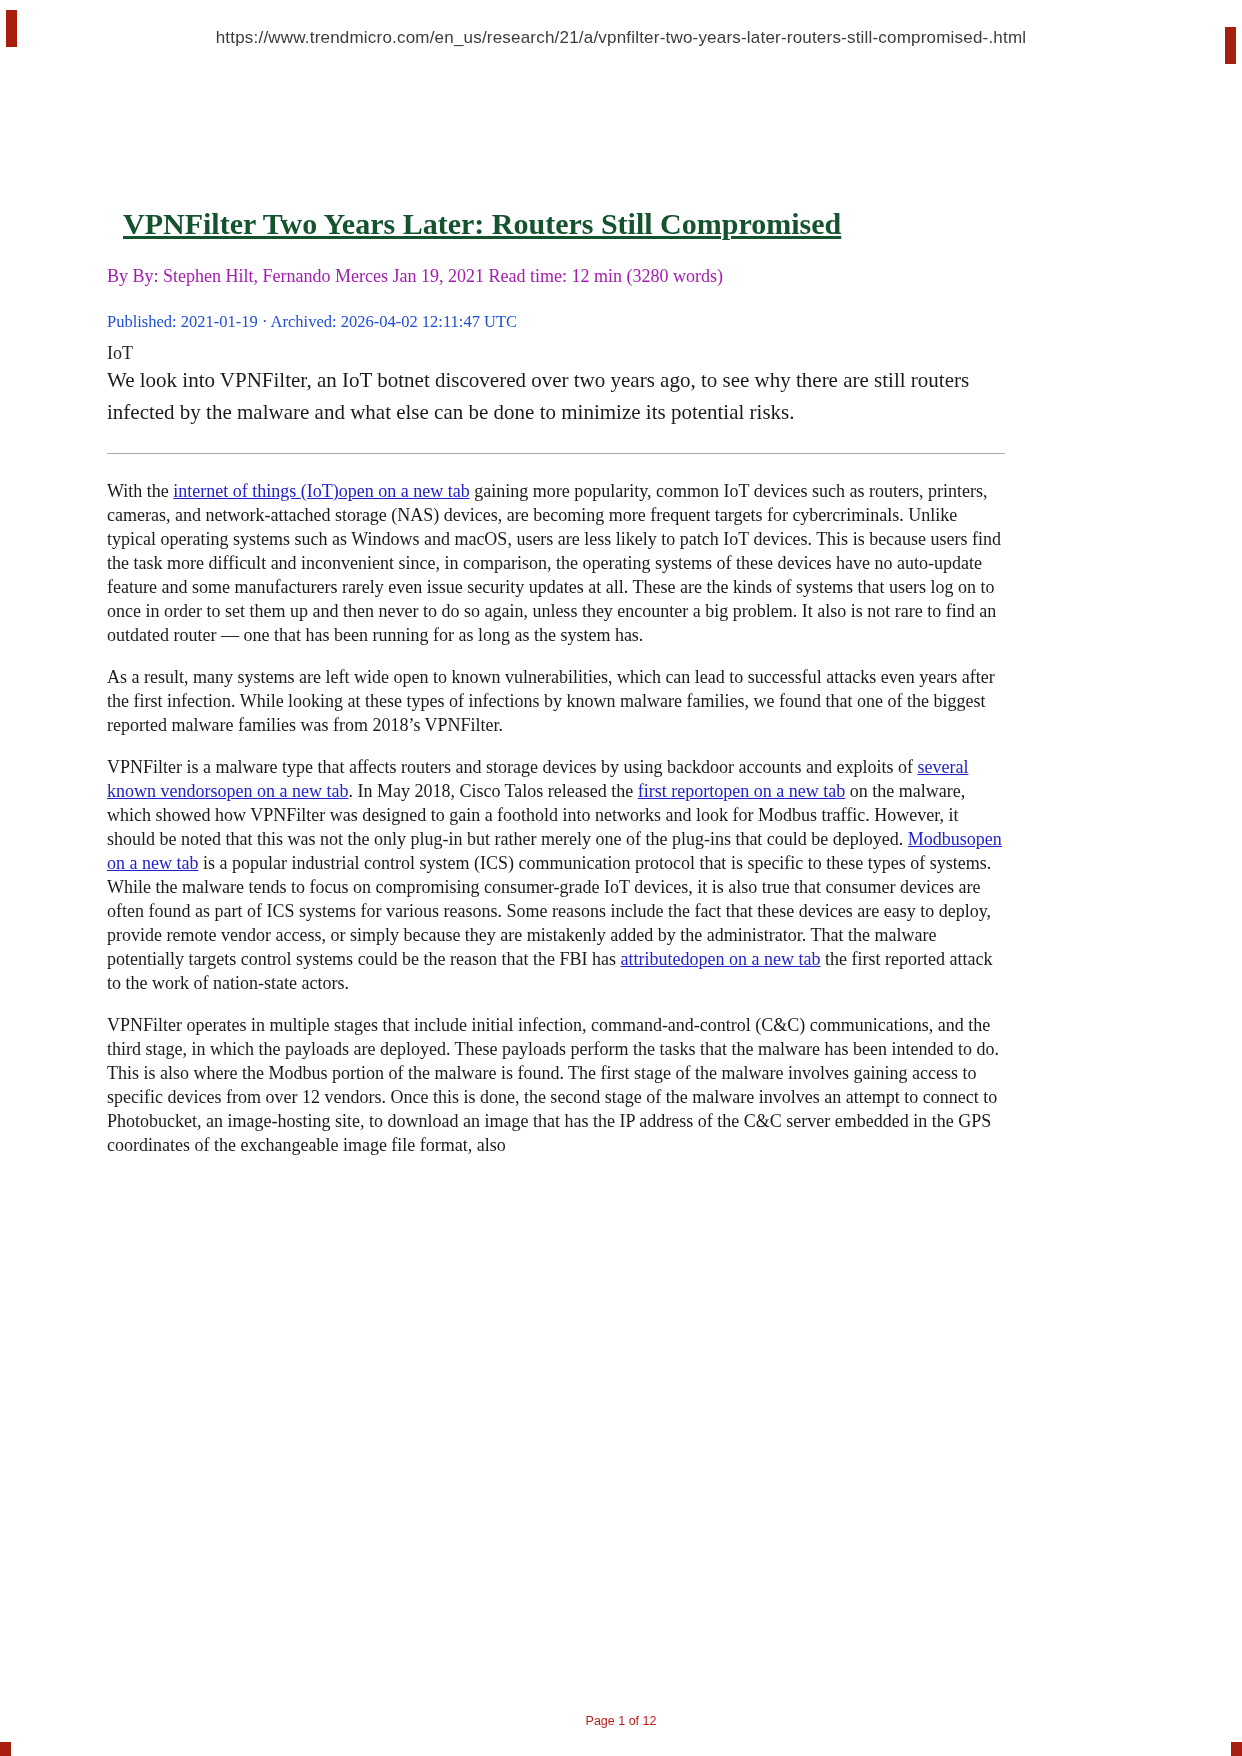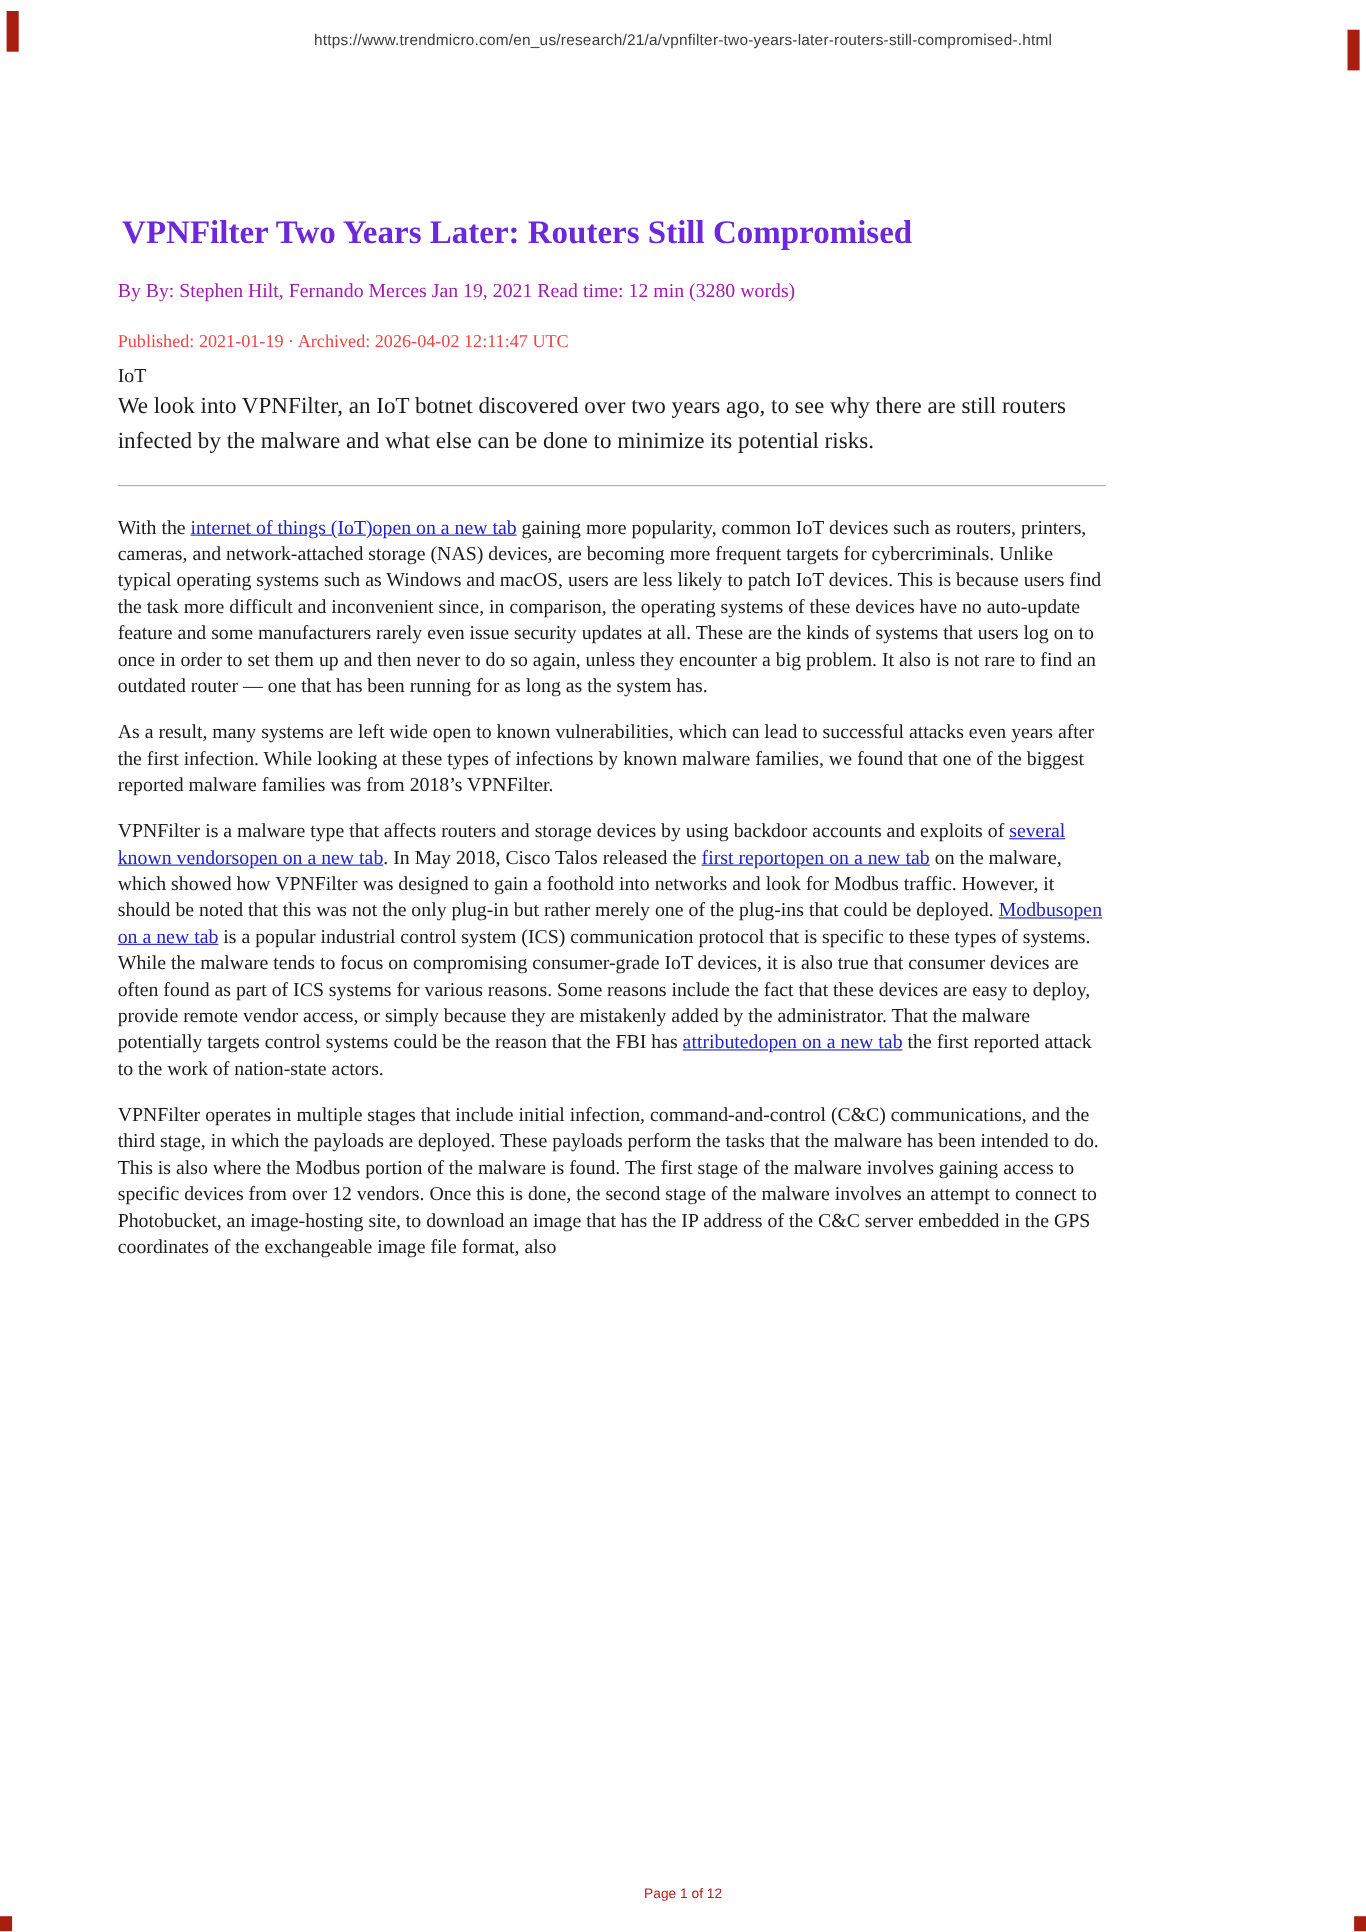--- a/index.html
+++ b/index.html
@@ -15,47 +15,48 @@
     overflow: hidden;
     font-family: "Liberation Serif", serif;
   }
   .url-header {
     position: absolute;
     top: 28px;
     left: 0;
     width: 100%;
     text-align: center;
     font-family: "Liberation Sans", sans-serif;
-    font-size: 14px;
+    font-size: 17px;
     color: #3c3c3c;
     letter-spacing: 0.2px;
   }
   .article {
     position: absolute;
     top: 190px;
     left: 107px;
     width: 898px;
     color: #1b1b1b;
   }
   .article-title {
     font-size: 30px;
     font-weight: bold;
     line-height: 36px;
-    color: #6d28d9;
-    margin: 4px;
+    color: #14532d;
+    margin: 16px;
+    text-decoration: underline;
   }
   .byline {
     margin-top: 24px;
     font-size: 18px;
     color: #a21caf;
   }
   .published-line {
     margin-top: 25px;
     font-size: 16.5px;
-    color: #ef4444;
+    color: #1d4ed8;
   }
   .category-label {
     margin-top: 11px;
     font-size: 18px;
     color: #222222;
   }
   .summary {
     font-size: 21px;
     line-height: 32px;
     color: #1b1b1b;

